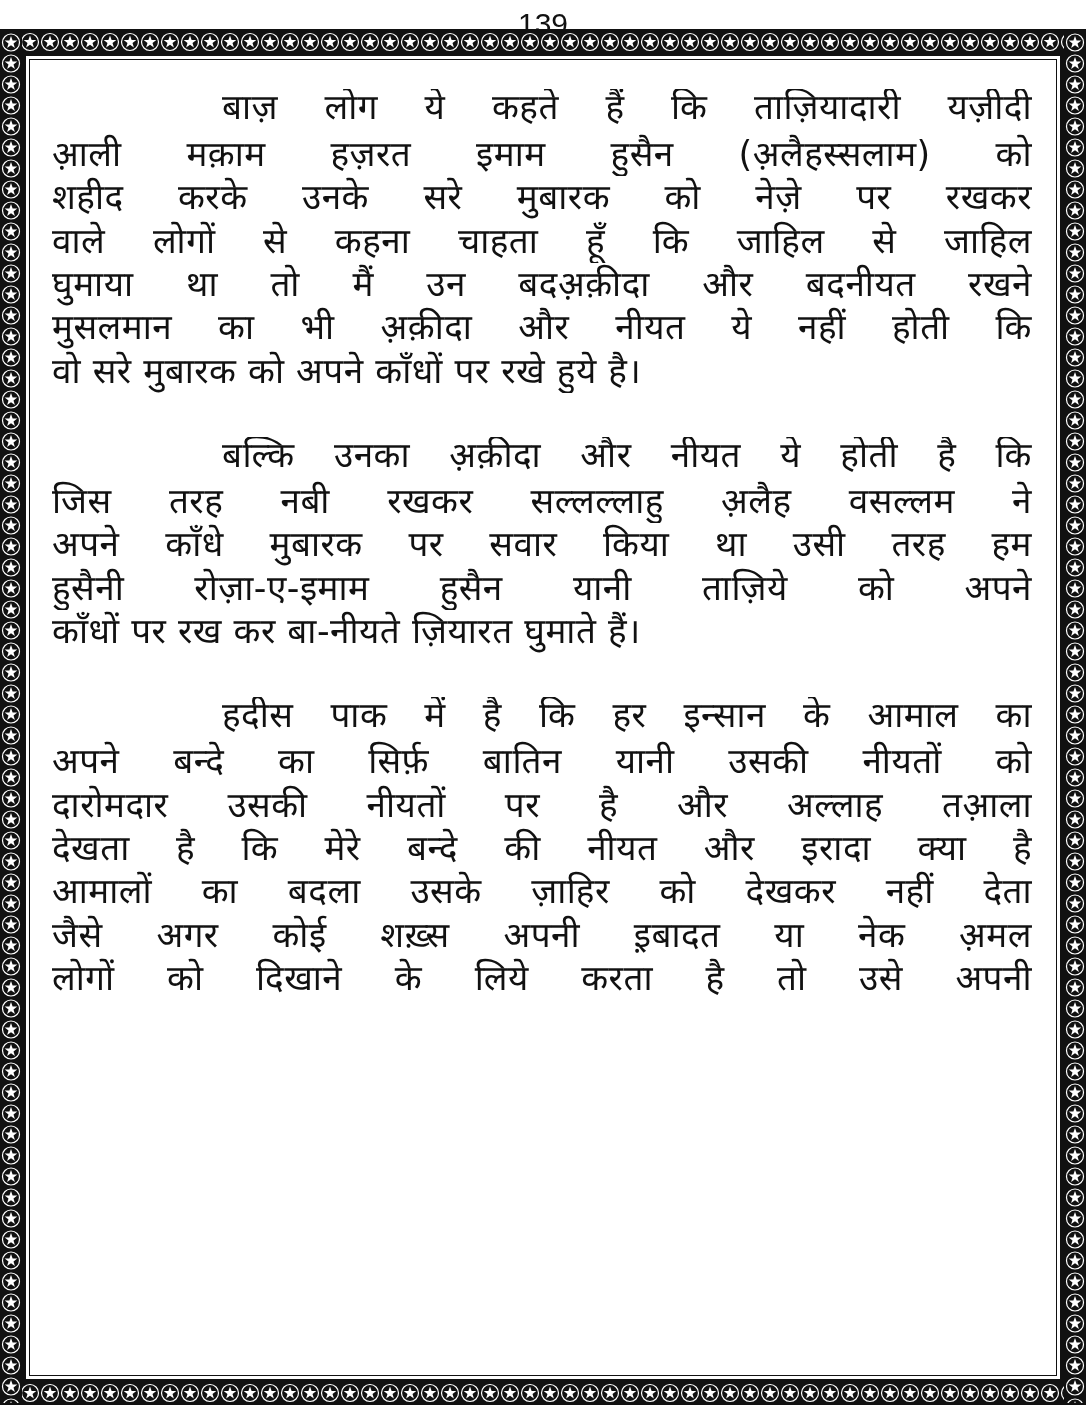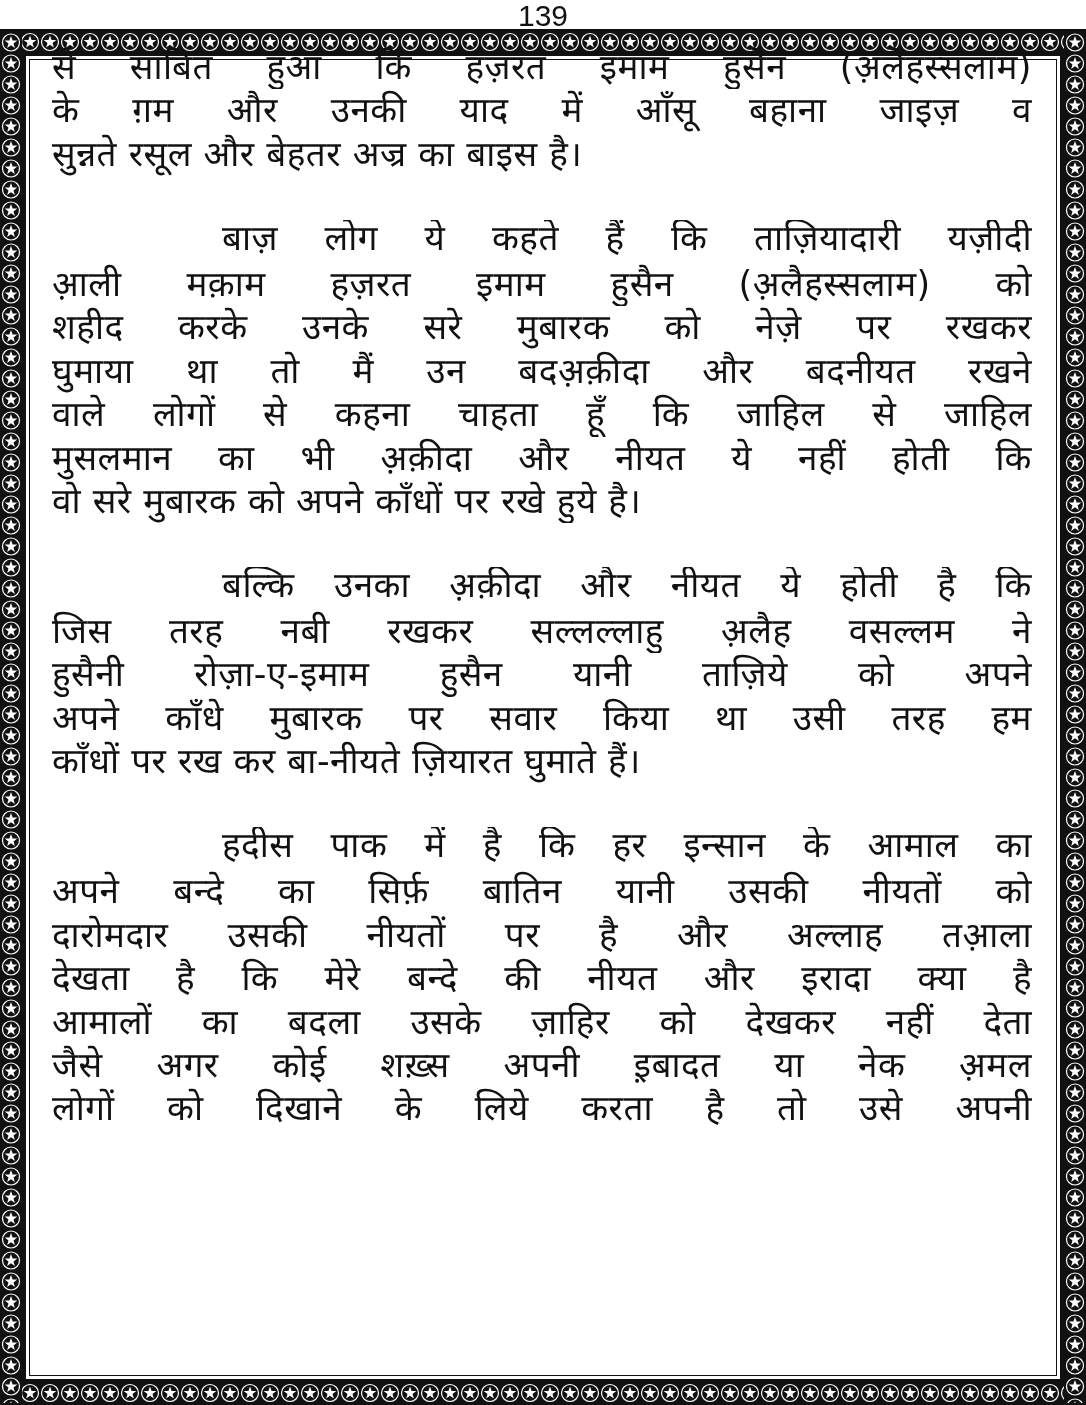--- a/index.html
+++ b/index.html
@@ -1,17 +1,17 @@
 <!DOCTYPE html>
 <html><head>
 <meta charset="utf-8">
 <style>
   html, body { margin:0; padding:0; background:#fff; }
   body { width:1086px; height:1405px; position:relative; overflow:hidden; font-family:"DejaVu Sans", sans-serif; color:#111; }
-  .page-number { position:absolute; top:0; left:0; width:1086px; text-align:center; font-family:"Liberation Sans Narrow","Liberation Sans", sans-serif; font-size:30px; line-height:32px; color:#111; }
+  .page-number { position:absolute; top:8px; left:0; width:1086px; text-align:center; font-family:"Liberation Sans Narrow","Liberation Sans", sans-serif; font-size:30px; line-height:32px; color:#111; }
   .frame-outer { position:absolute; top:29px; left:0; width:1086px; height:1376px; box-sizing:border-box; border-top:3px solid #111; border-bottom:3px solid #111; }
   .star-band { position:absolute; background-color:#111; }
   .star-band.top { top:32px; left:0; width:1086px; height:20px; }
   .star-band.bottom { top:1383px; left:0; width:1086px; height:20px; }
   .star-band.left { top:32px; left:0; width:22px; height:1371px; }
   .star-band.right { top:32px; left:1064px; width:22px; height:1371px; }
   .star-band svg { display:block; width:100%; height:100%; }
   .frame-inner { position:absolute; top:52px; left:22px; width:1042px; height:1331px; box-sizing:border-box; border:4px solid #111; background:#fff; }
   .frame-inner::after { content:""; position:absolute; top:3px; left:3px; right:3px; bottom:3px; border:1px solid #111; }
   .content { position:absolute; top:46px; left:52px; width:980px; }
@@ -58,41 +58,36 @@
 </div>
 <div class="star-band right">
   <svg preserveAspectRatio="none" viewBox="0 0 22 1371">
     <rect width="22" height="1371" fill="url(#starsV)"></rect>
   </svg>
 </div>
 
 <div class="frame-inner"></div>
 
 <div class="content">
-  <div>
-    <span class="line">से साबित हुआ कि हज़रत इमाम हुसैन (अ़लैहस्सलाम)</span>
-    <span class="line">के ग़म और उनकी याद में आँसू बहाना जाइज़ व</span>
-    <span class="line last">सुन्नते रसूल और बेहतर अज्र का बाइस है।</span>
-  </div>
   <span class="gap"></span>
   <div>
     <span class="line indent">बाज़ लोग ये कहते हैं कि ताज़ियादारी यज़ीदी</span>
     <span class="line">आ़ली मक़ाम हज़रत इमाम हुसैन (अ़लैहस्सलाम) को</span>
     <span class="line">शहीद करके उनके सरे मुबारक को नेज़े पर रखकर</span>
+    <span class="line">वाले लोगों से कहना चाहता हूँ कि जाहिल से जाहिल</span>
     <span class="line">घुमाया था तो मैं उन बदअ़क़ीदा और बदनीयत रखने</span>
-    <span class="line">वाले लोगों से कहना चाहता हूँ कि जाहिल से जाहिल</span>
     <span class="line">मुसलमान का भी अ़क़ीदा और नीयत ये नहीं होती कि</span>
     <span class="line last">वो सरे मुबारक को अपने काँधों पर रखे हुये है।</span>
   </div>
   <span class="gap"></span>
   <div>
     <span class="line indent">बल्कि उनका अ़क़ीदा और नीयत ये होती है कि</span>
     <span class="line">जिस तरह नबी रखकर सल्लल्लाहु अ़लैह वसल्लम ने</span>
+    <span class="line">अपने काँधे मुबारक पर सवार किया था उसी तरह हम</span>
     <span class="line">हुसैनी रोज़ा-ए-इमाम हुसैन यानी ताज़िये को अपने</span>
-    <span class="line">अपने काँधे मुबारक पर सवार किया था उसी तरह हम</span>
     <span class="line last">काँधों पर रख कर बा-नीयते ज़ियारत घुमाते हैं।</span>
   </div>
   <span class="gap"></span>
   <div>
     <span class="line indent">हदीस पाक में है कि हर इन्सान के आमाल का</span>
     <span class="line">अपने बन्दे का सिर्फ़ बातिन यानी उसकी नीयतों को</span>
     <span class="line">दारोमदार उसकी नीयतों पर है और अल्लाह तआ़ला</span>
     <span class="line">देखता है कि मेरे बन्दे की नीयत और इरादा क्या है</span>
     <span class="line">आमालों का बदला उसके ज़ाहिर को देखकर नहीं देता</span>
     <span class="line">जैसे अगर कोई शख़्स अपनी इ़बादत या नेक अ़मल</span>

